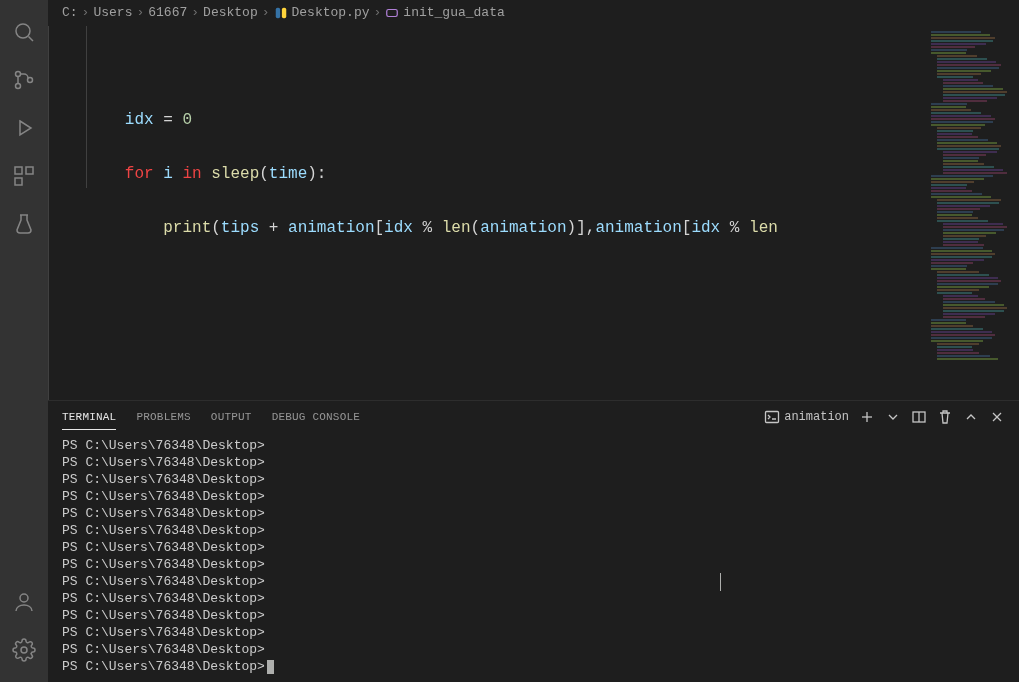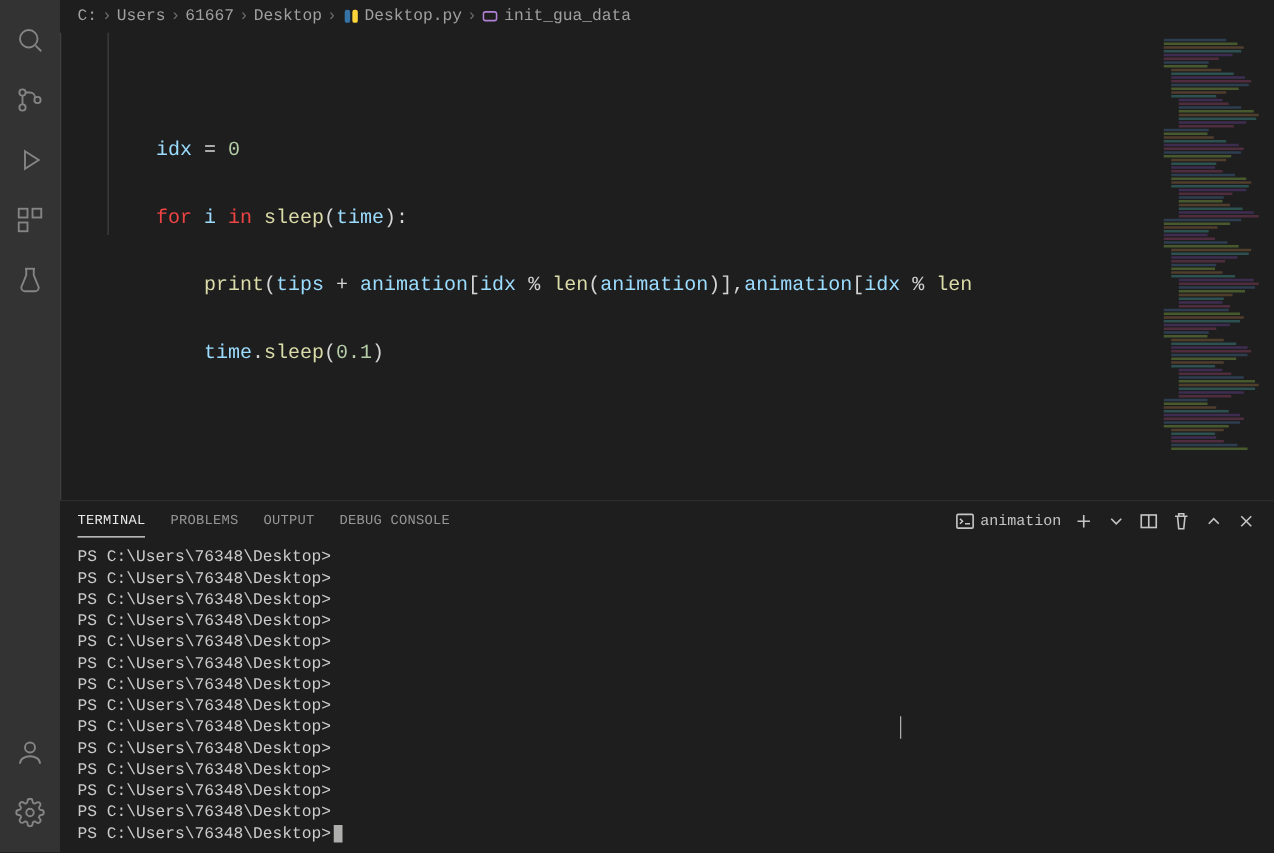--- a/index.html
+++ b/index.html
@@ -269,21 +269,20 @@
 
     <div class="editor-wrap">
       <div class="editor-area">
         <div class="code-pane">
           <div class="code" style="position:relative">
             <div class="indent-guide" style="left:0px"></div>
             <div class="indent-guide" style="left:38px; height:162px"></div>
 <div><span>        </span><span class="tok-var">idx</span><span class="tok-op"> = </span><span class="tok-num">0</span></div>
 <div><span>        </span><span class="tok-kw">for</span><span class="tok-var"> i </span><span class="tok-kw">in</span><span class="tok-fn"> sleep</span><span>(</span><span class="tok-var">time</span><span>):</span></div>
 <div><span>            </span><span class="tok-fn">print</span><span>(</span><span class="tok-var">tips</span><span class="tok-op"> + </span><span class="tok-var">animation</span><span>[</span><span class="tok-var">idx</span><span class="tok-op"> % </span><span class="tok-fn">len</span><span>(</span><span class="tok-var">animation</span><span>)]</span><span>,</span><span class="tok-var">animation</span><span>[</span><span class="tok-var">idx</span><span class="tok-op"> % </span><span class="tok-fn">len</span></div>
-<div><span>            </span><span class="tok-var">time</span><span>.</span><span class="tok-fn">sleep</span><span>(</span><span class="tok-num">0.1</span><span>)</span></div>
 <div> </div>
 
 
           </div>
         </div>
       </div>
       <div class="minimap" id="minimap">
           <div class="blk" style="width: 50px; margin-left: 0px; background: rgb(58, 90, 122);"></div>
           <div class="blk" style="width: 59px; margin-left: 0px; background: rgb(106, 138, 58);"></div>
           <div class="blk" style="width: 64px; margin-left: 0px; background: rgb(122, 90, 58);"></div>

